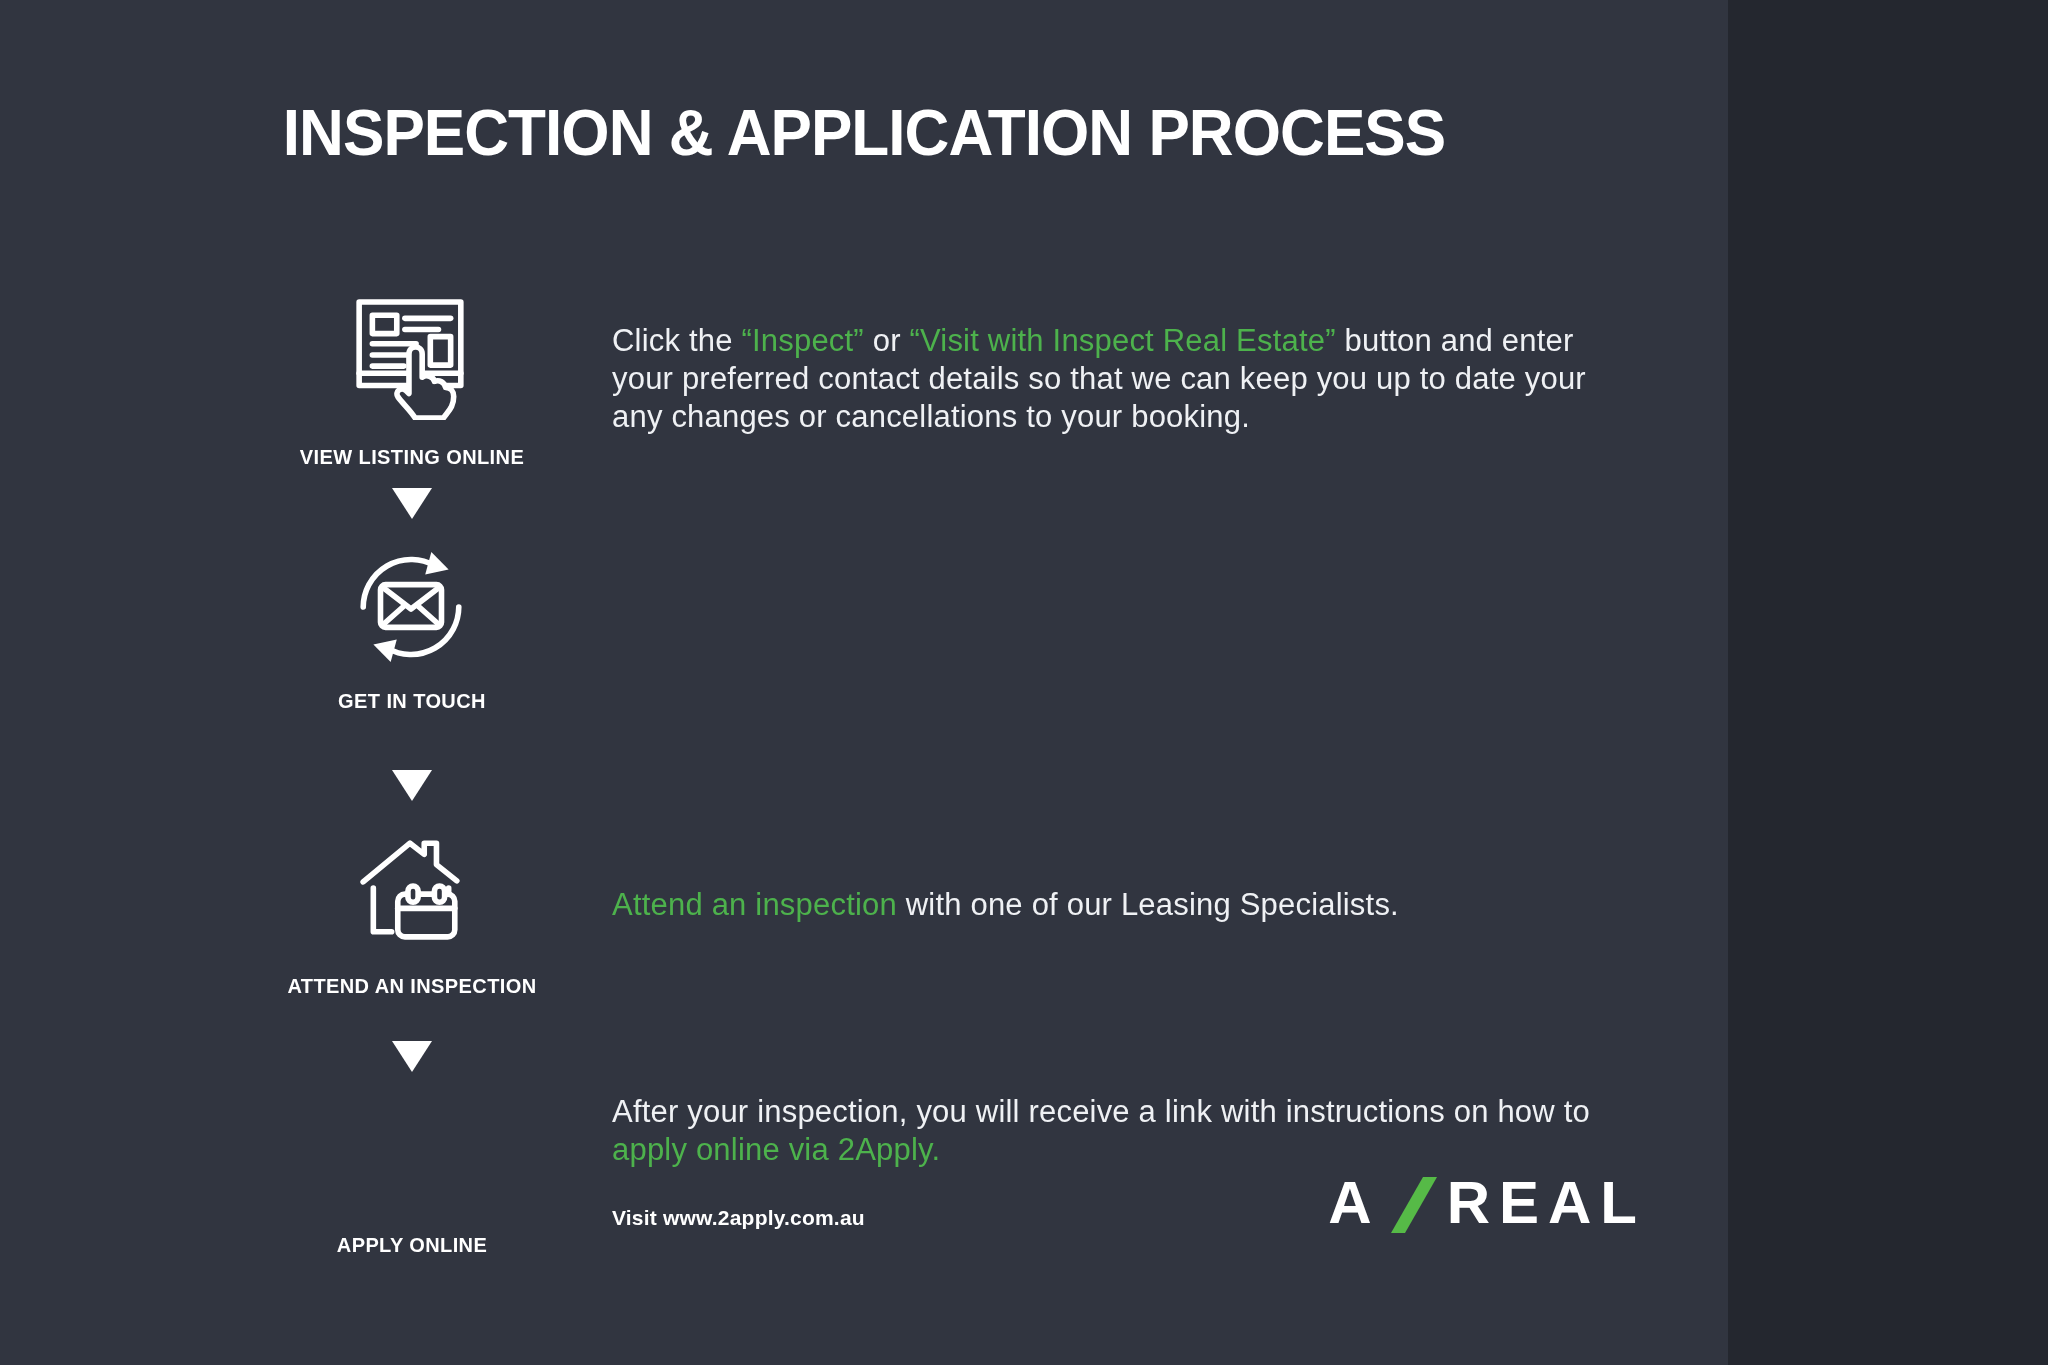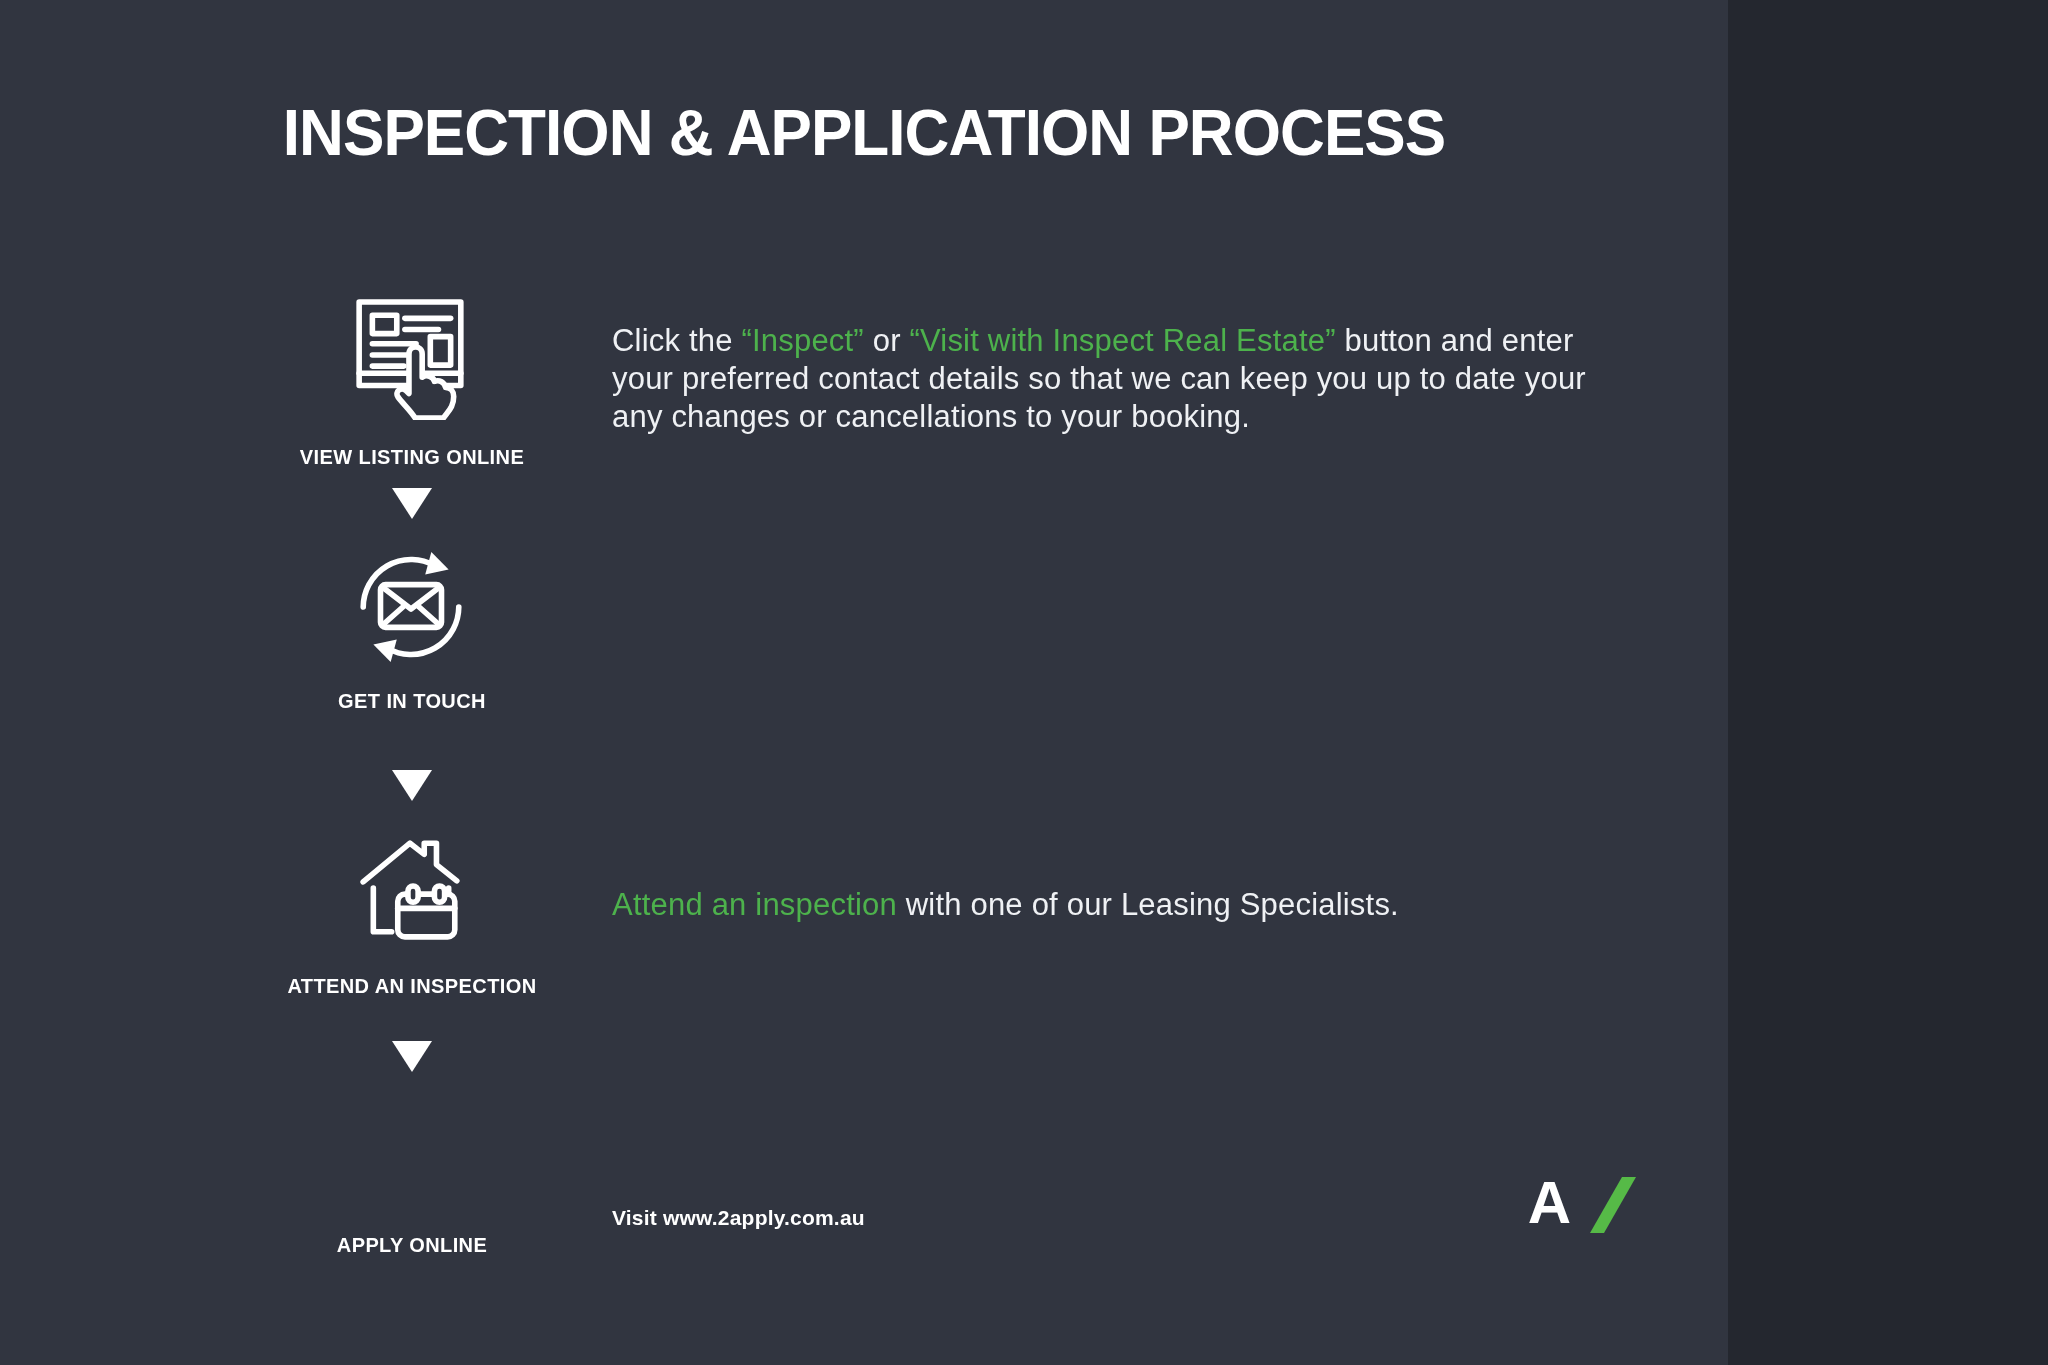--- a/index.html
+++ b/index.html
@@ -104,22 +104,24 @@
       <rect class="stroke-bgfill" x="52" y="52" width="10" height="16" rx="5"></rect>
       <rect class="stroke-bgfill" x="78" y="52" width="10" height="16" rx="5"></rect>
     </svg>
   </div>
   <div class="step-label" style="top:975px;">ATTEND AN INSPECTION</div>
   <p class="step-text" style="top:886px;"><span class="green">Attend an inspection</span><span> with one of our Leasing Specialists.</span></p>
 
   <div class="down-arrow" style="top:1041px;"></div>
 
   <div class="step-label" style="top:1234px;">APPLY ONLINE</div>
+  <p class="step-text" style="top:1093px;"><span>After your inspection, you will receive a link with instructions on how to </span><span class="green">apply online via 2Apply.</span></p>
   <p class="note" style="top:1206px;">Visit www.2apply.com.au</p>
 
   <div class="logo">
     <span>A</span>
     <svg class="slash" width="46" height="60" viewBox="0 0 46 60">
       <polygon points="0,60 14,60 46,4 32,4" fill="#56BA47"></polygon>
     </svg>
+    <span class="real">REAL</span>
   </div>
 
 </div>
 
 </body></html>

